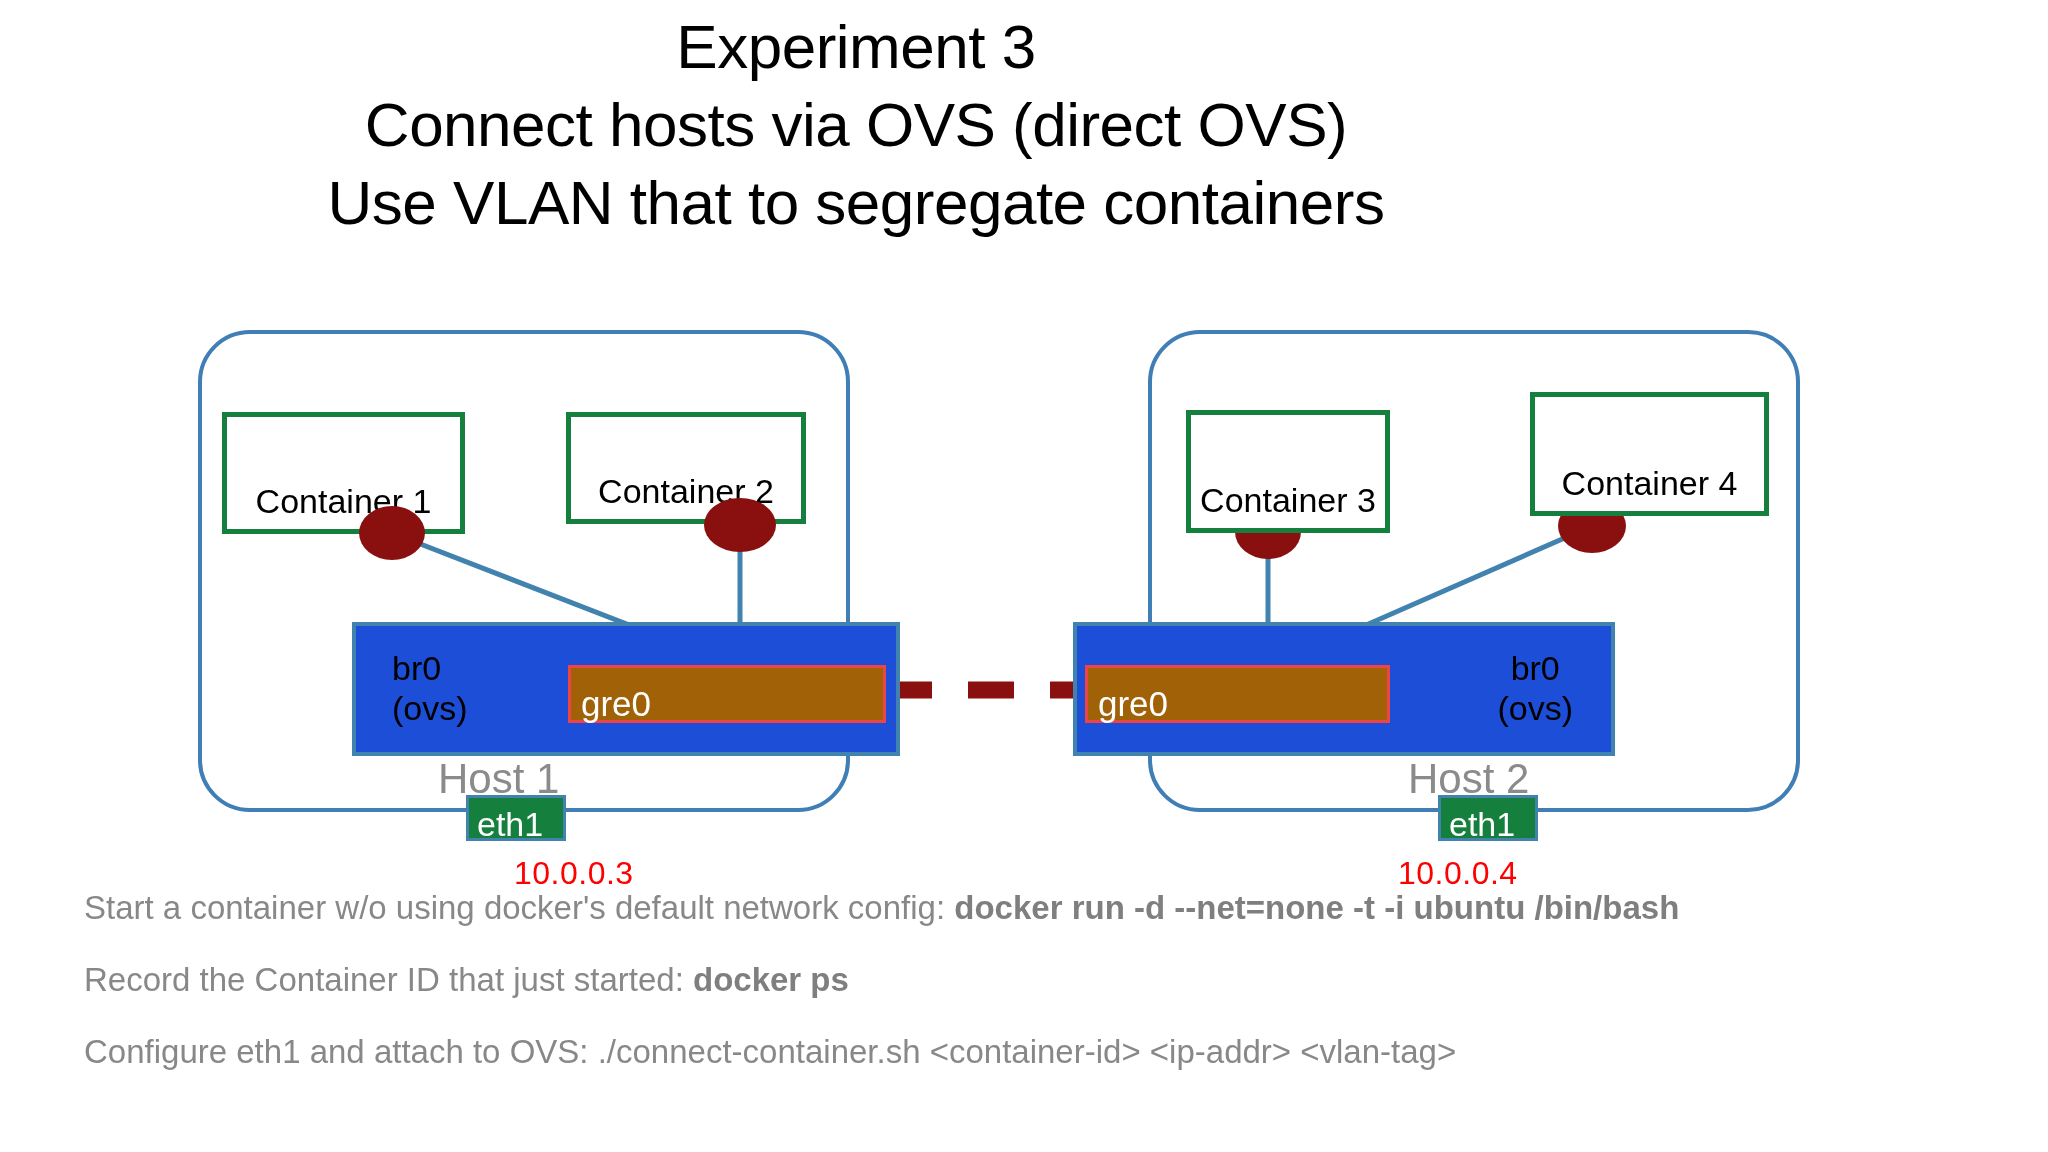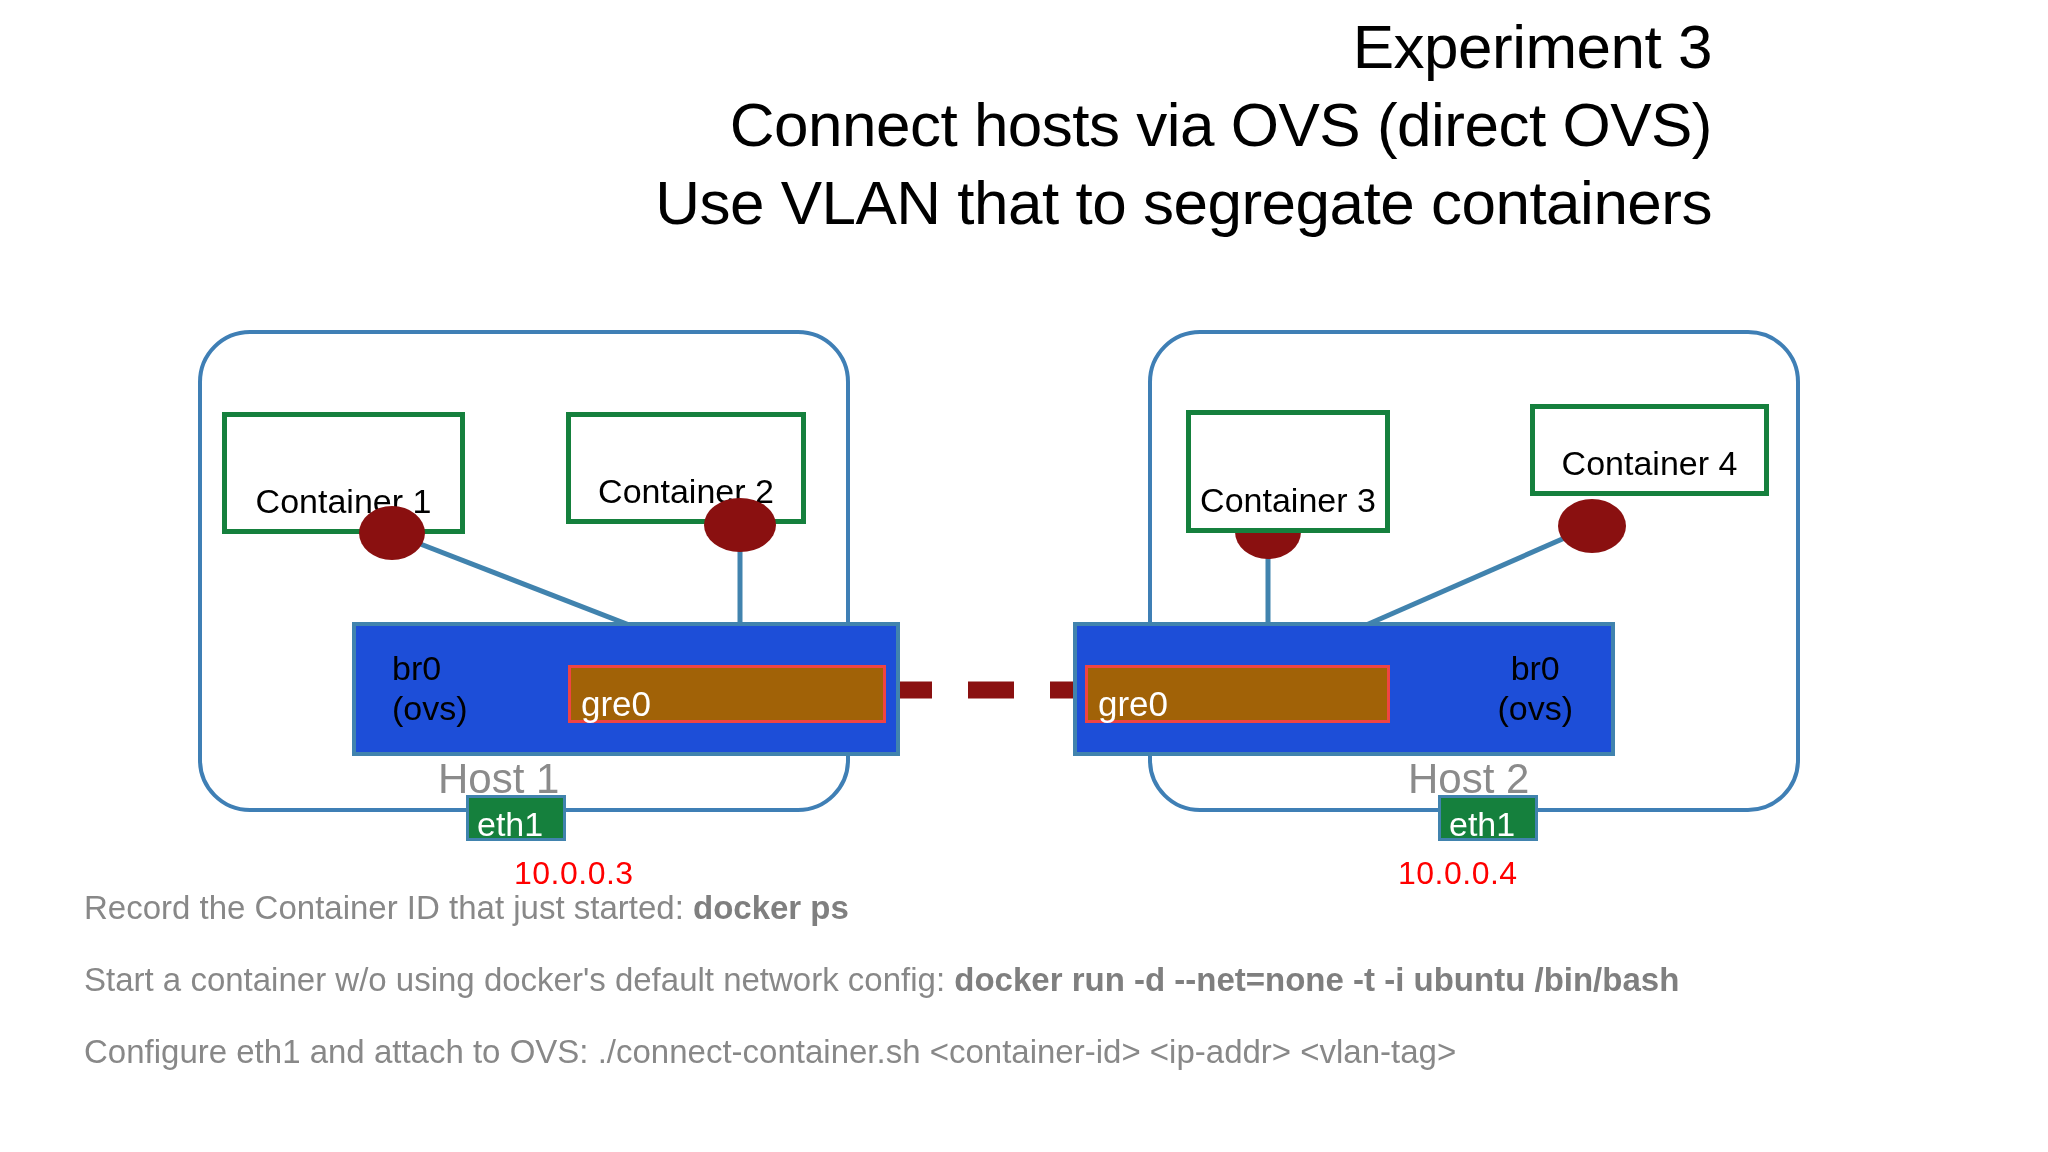--- a/index.html
+++ b/index.html
@@ -15,21 +15,21 @@
     font-family: "Liberation Sans", sans-serif;
     -webkit-font-smoothing: antialiased;
   }
 
   
   .title-block {
     position: absolute;
     left: 0;
     top: 8px;
     width: 1712px;
-    text-align: right;
+    text-align: center;
   }
   .title-line {
     font-family: "Liberation Sans", sans-serif;
     font-size: 62px;
     line-height: 78px;
     color: #000000;
     font-weight: 400;
     letter-spacing: -0.5px;
     white-space: nowrap;
   }
@@ -210,21 +210,21 @@
   </div>
 
   <div class="ip-label" style="left:514px; top:855px;">10.0.0.3</div>
 
   <div class="host-box" style="left:1148px; top:330px; width:652px; height:482px;"></div>
 
   <div class="container-box" style="left:1186px; top:410px; width:204px; height:123px;">
     <div class="container-label">Container 3</div>
   </div>
 
-  <div class="container-box" style="left:1530px; top:404px; width:239px; height:92px;">
+  <div class="container-box" style="left:1530px; top:392px; width:239px; height:124px;">
     <div class="container-label">Container 4</div>
   </div>
 
   <div class="br0-box" style="left:1073px; top:622px; width:542px; height:134px;">
     <div class="br0-label" style="right:38px; top:22px; text-align:center;">
       <div>br0</div>
       <div>(ovs)</div>
     </div>
   </div>
 
@@ -237,21 +237,21 @@
   <div class="eth-box" style="left:1438px; top:795px; width:100px; height:46px;">
     <div class="eth-label">eth1</div>
   </div>
 
   <div class="ip-label" style="left:1398px; top:855px;">10.0.0.4</div>
 
 </div>
 
 <div class="bullets">
   <div class="bullet-line">
+    <span>Start a container w/o using docker's default network config:  </span><span class="cmd">docker run -d --net=none -t -i ubuntu /bin/bash</span>
+  </div>
+  <div class="bullet-line">
     <span>Record the Container ID that just started: </span><span class="cmd">docker ps</span>
-  </div>
-  <div class="bullet-line">
-    <span>Start a container w/o using docker's default network config:  </span><span class="cmd">docker run -d --net=none -t -i ubuntu /bin/bash</span>
   </div>
   <div class="bullet-line">
     <span>Configure eth1 and attach to OVS: ./connect-container.sh &lt;container-id&gt; &lt;ip-addr&gt; &lt;vlan-tag&gt;</span><span class="cmd"></span>
   </div>
 </div>
 
 </body></html>

